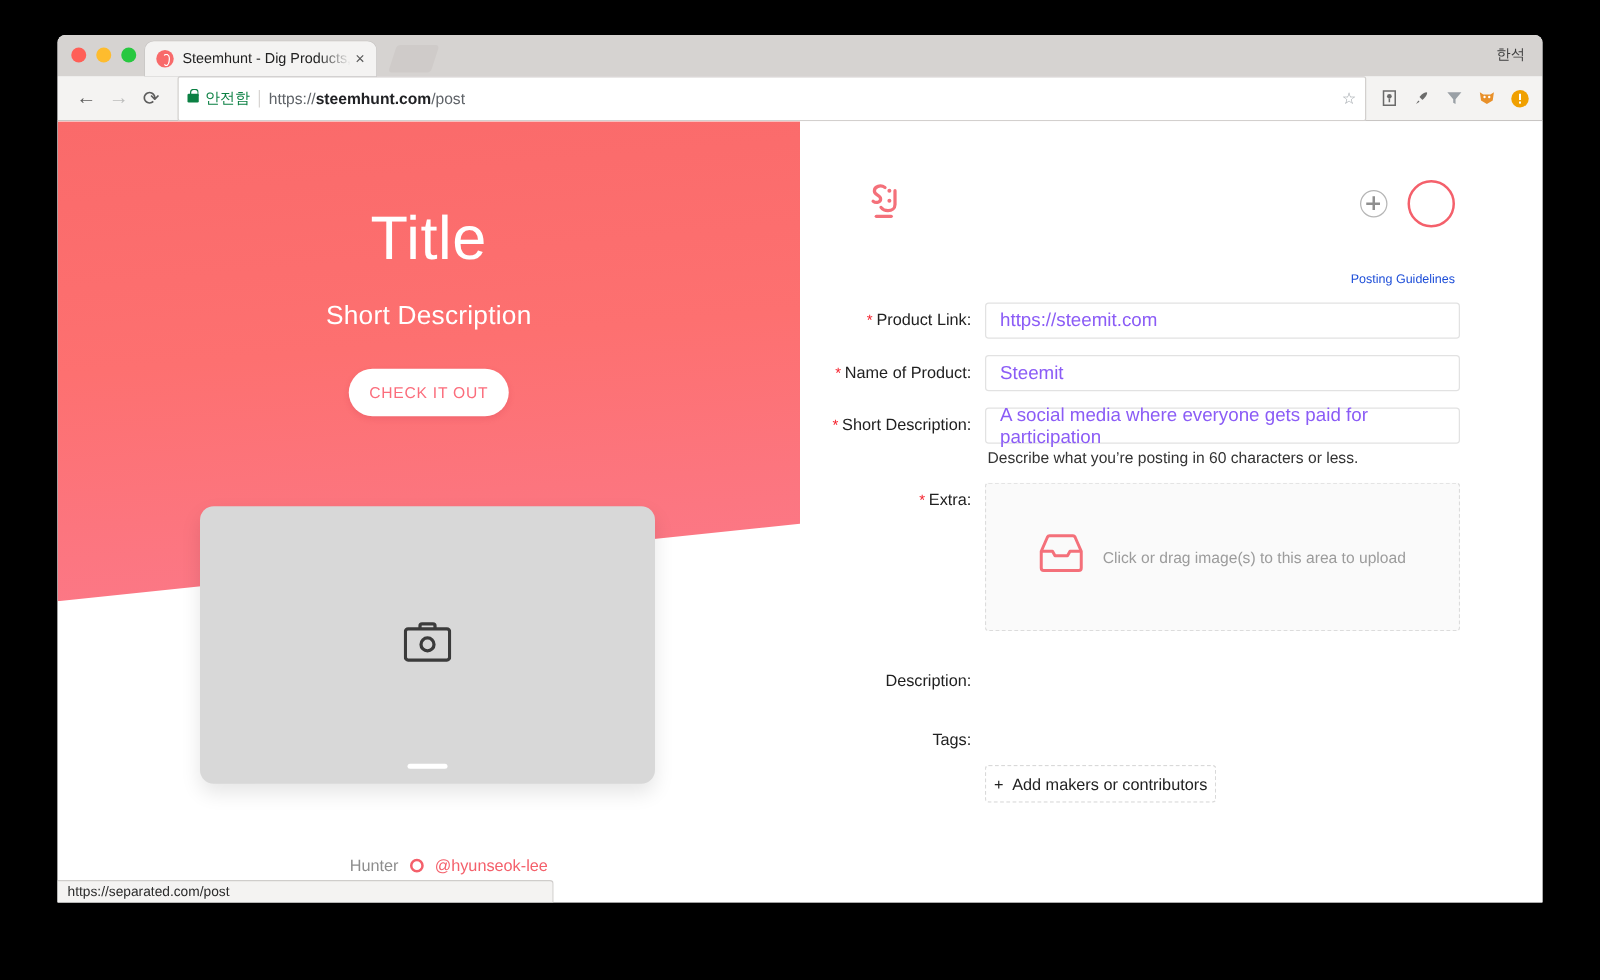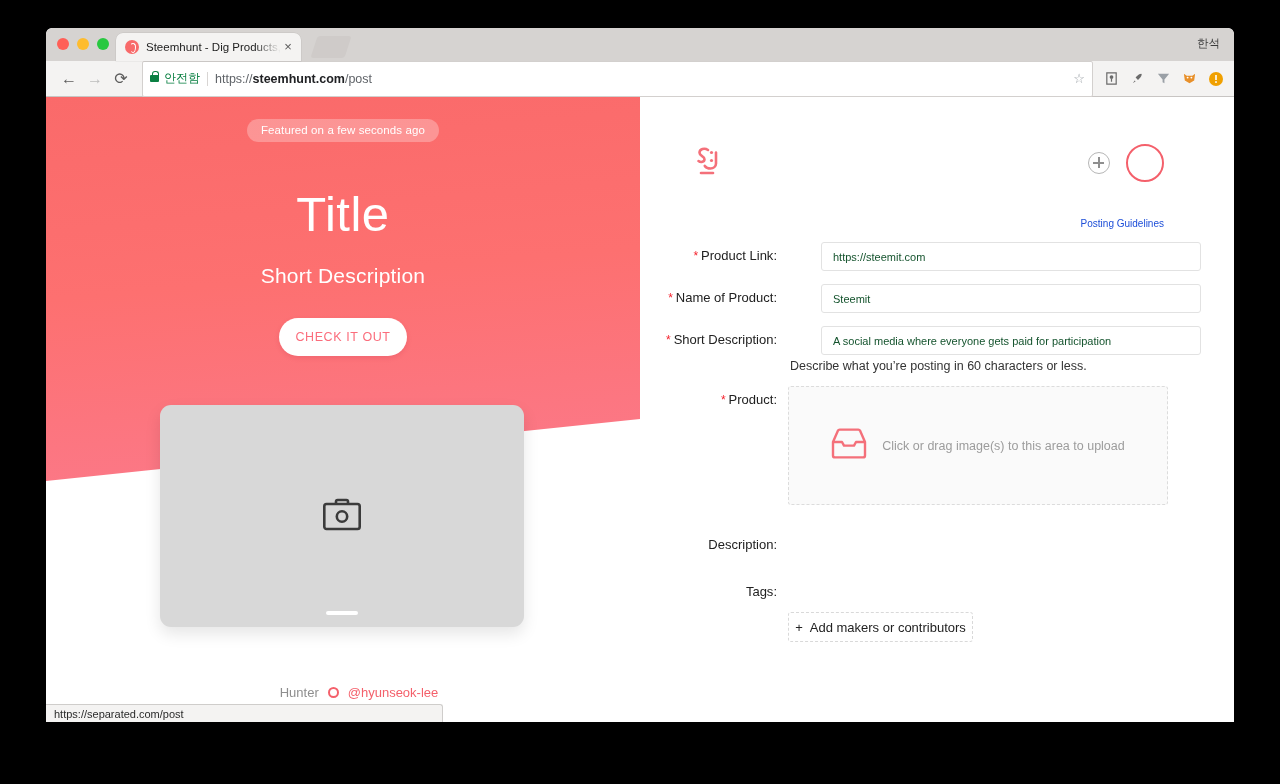--- a/index.html
+++ b/index.html
@@ -336,27 +336,26 @@
     white-space: nowrap;
   }
   .req { color: #f5222d; font-size: 12px; margin-right: 3px; }
   .field-ctrl { flex: 1 1 auto; min-width: 0; }
   .inp {
     width: 100%;
     height: 29px;
     border: 1px solid #e2e2e2;
     border-radius: 3px;
     padding: 0 11px;
-    font-size: 11px;
-    color: #14532d;
+    font-size: 15px;
+    color: #8b5cf6;
     font-family: "Liberation Sans", sans-serif;
     background: #fff;
     display: flex;
     align-items: center;
-    margin-left: 33px;
   }
   .hint {
     font-size: 12.5px;
     color: #333;
     padding: 4px 0 0 2px;
   }
   .dropzone {
     border: 1px dashed #dcdcdc;
     background: #fafafa;
     border-radius: 3px;
@@ -489,21 +488,20 @@
       </span>
     </div>
   </div>
 
   <div class="viewport">
 
     <div class="hero">
       <div class="hero-bg"></div>
 
       <div class="hero-inner">
-        <div class="badge">Featured on a few seconds ago</div>
         <div class="hero-title">Title</div>
         <div class="hero-sub">Short Description</div>
         <div class="cta">CHECK IT OUT</div>
       </div>
 
       <div class="device">
         <span>
           <svg width="38" height="33" viewBox="0 0 38 33">
             <rect x="1.3" y="6" width="35.4" height="25" rx="2.2" fill="none" stroke="#3b3b3b" stroke-width="2.6"></rect>
             <path d="M13 6V3.6a1.6 1.6 0 0 1 1.6-1.6h8.8A1.6 1.6 0 0 1 25 3.6V6" fill="none" stroke="#3b3b3b" stroke-width="2.6"></path>
@@ -568,21 +566,21 @@
           <span class="req">*</span><span>Short Description</span><span>:</span>
         </div>
         <div class="field-ctrl">
           <div class="inp">A social media where everyone gets paid for participation</div>
           <div class="hint">Describe what you’re posting in 60 characters or less.</div>
         </div>
       </div>
 
       <div class="field">
         <div class="field-label">
-          <span class="req">*</span><span>Product</span><span>:</span>
+          <span class="req">*</span><span>Extra</span><span>:</span>
         </div>
         <div class="field-ctrl">
           <div class="dropzone">
             <span>
               <svg width="36" height="32" viewBox="0 0 36 32">
                 <path d="M2 14h9l2 3.6h10L25 14h9" fill="none" stroke="#f4707a" stroke-width="2.4" stroke-linejoin="round"></path>
                 <path d="M2 14v13.4a2 2 0 0 0 2 2h28a2 2 0 0 0 2-2V14L29 2.6a1.8 1.8 0 0 0-1.6-1H8.6A1.8 1.8 0 0 0 7 2.6z" fill="none" stroke="#f4707a" stroke-width="2.4" stroke-linejoin="round"></path>
               </svg>
             </span>
             <span class="dz-text">Click or drag image(s) to this area to upload</span>

